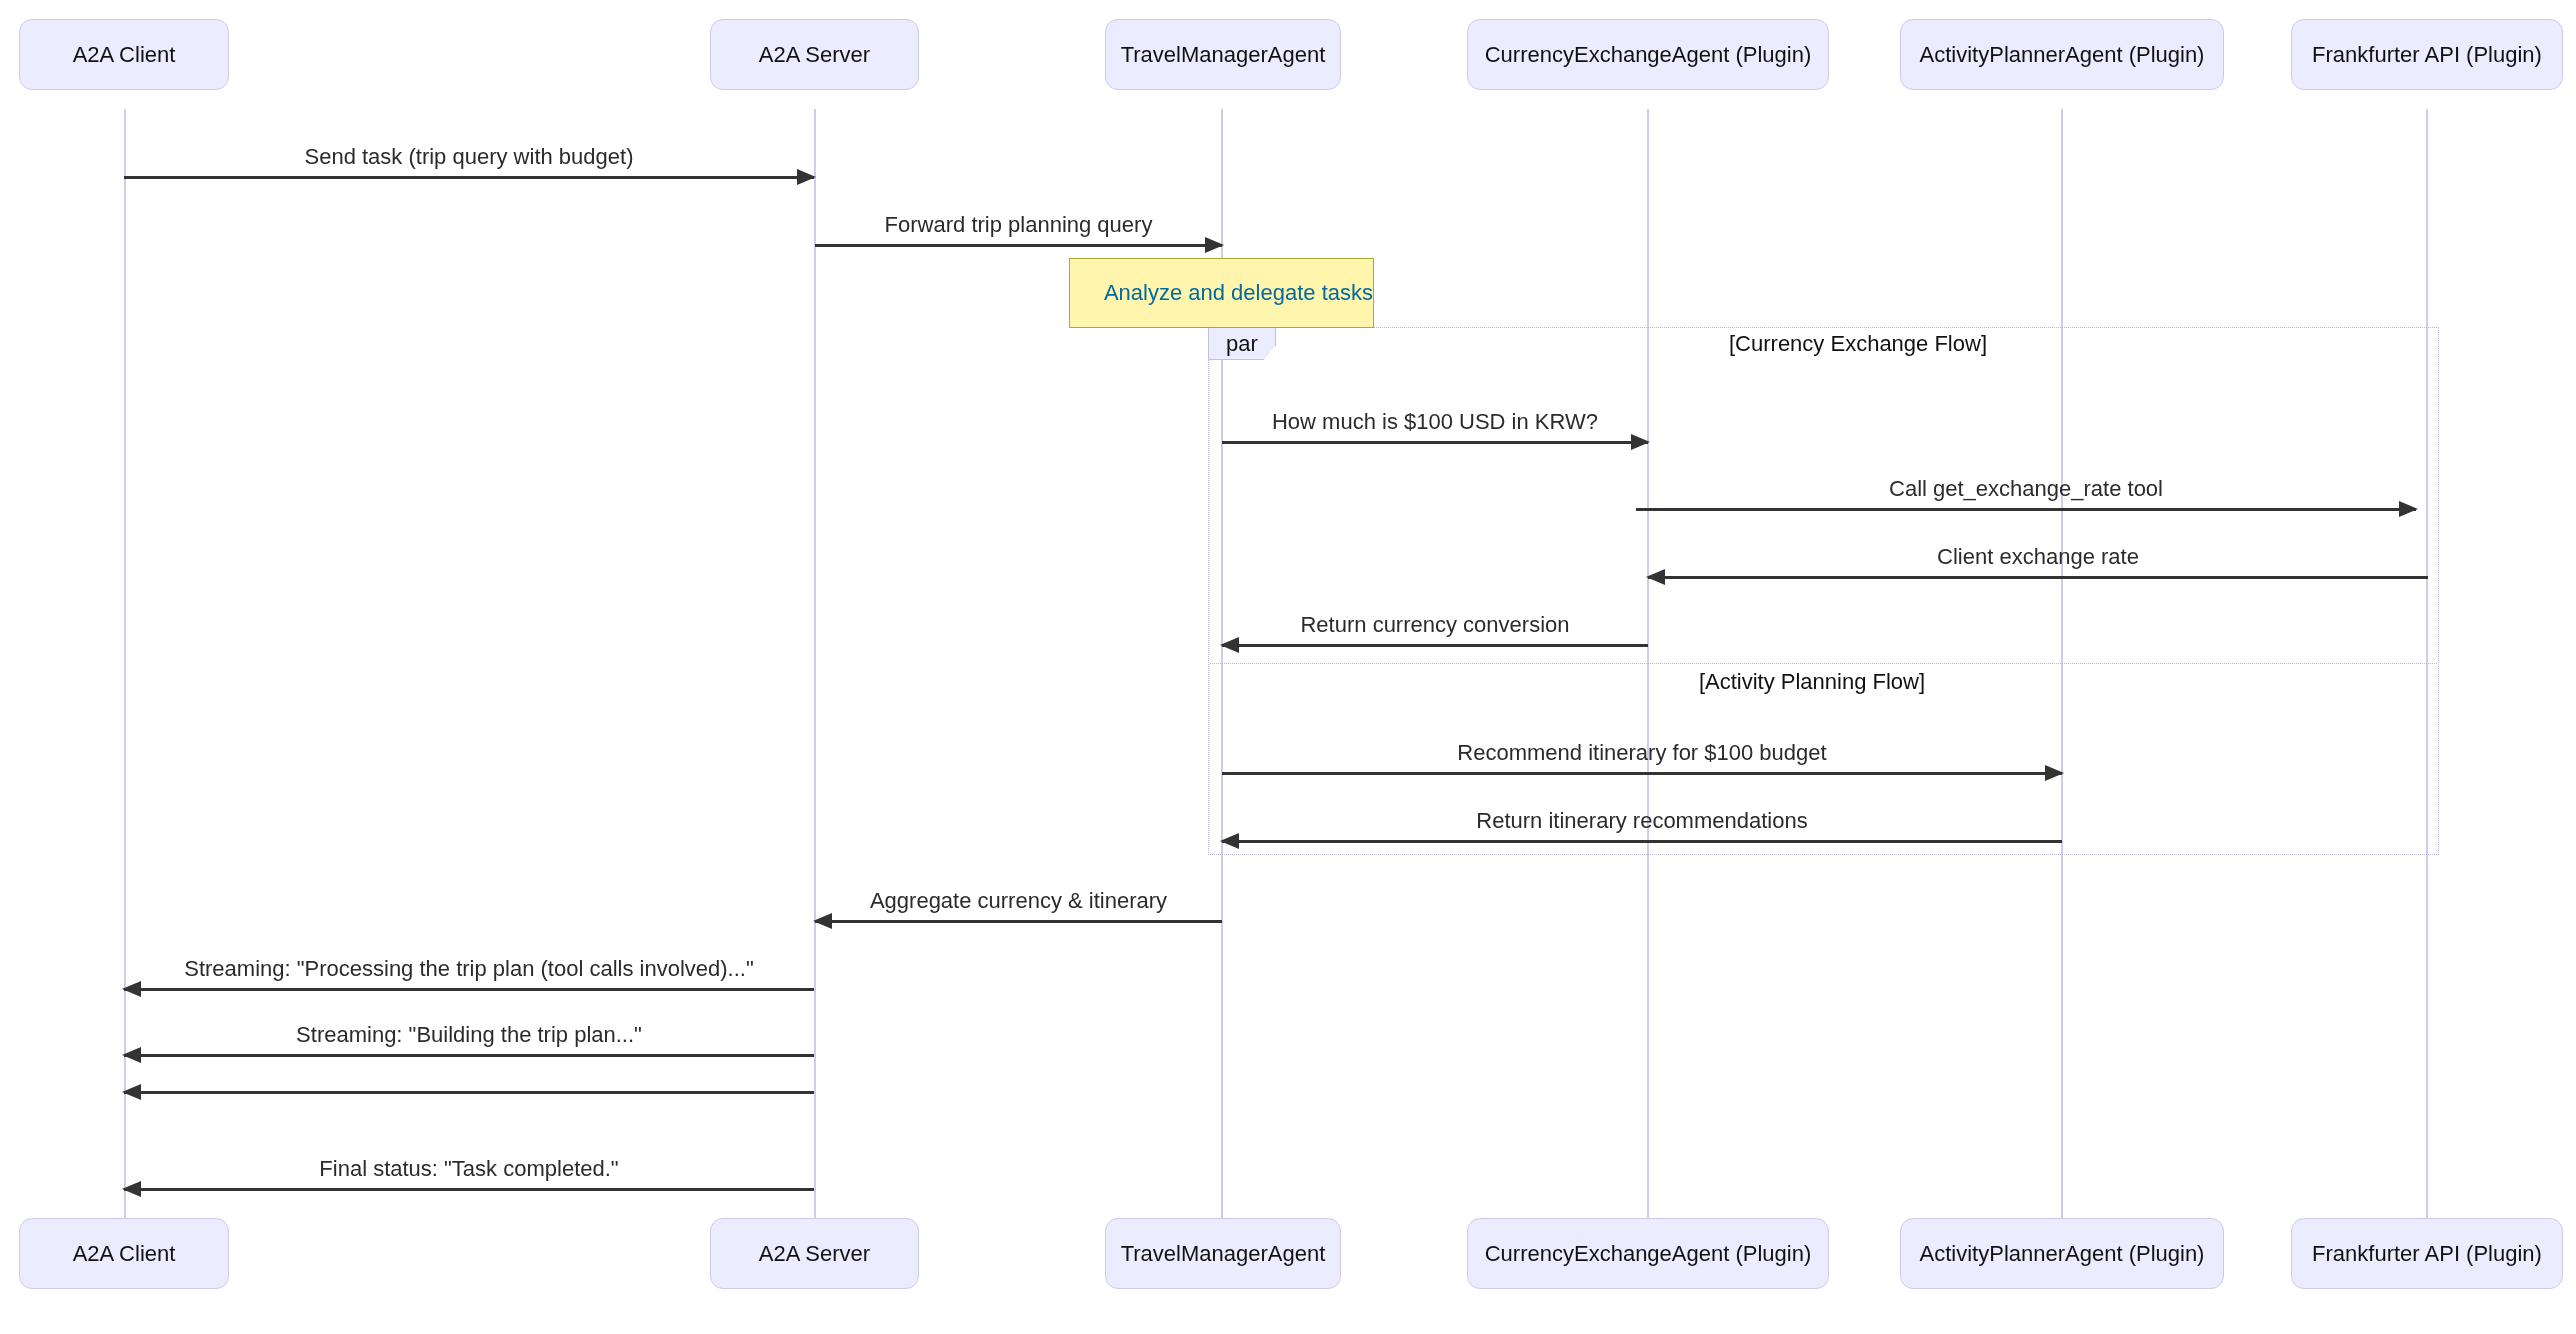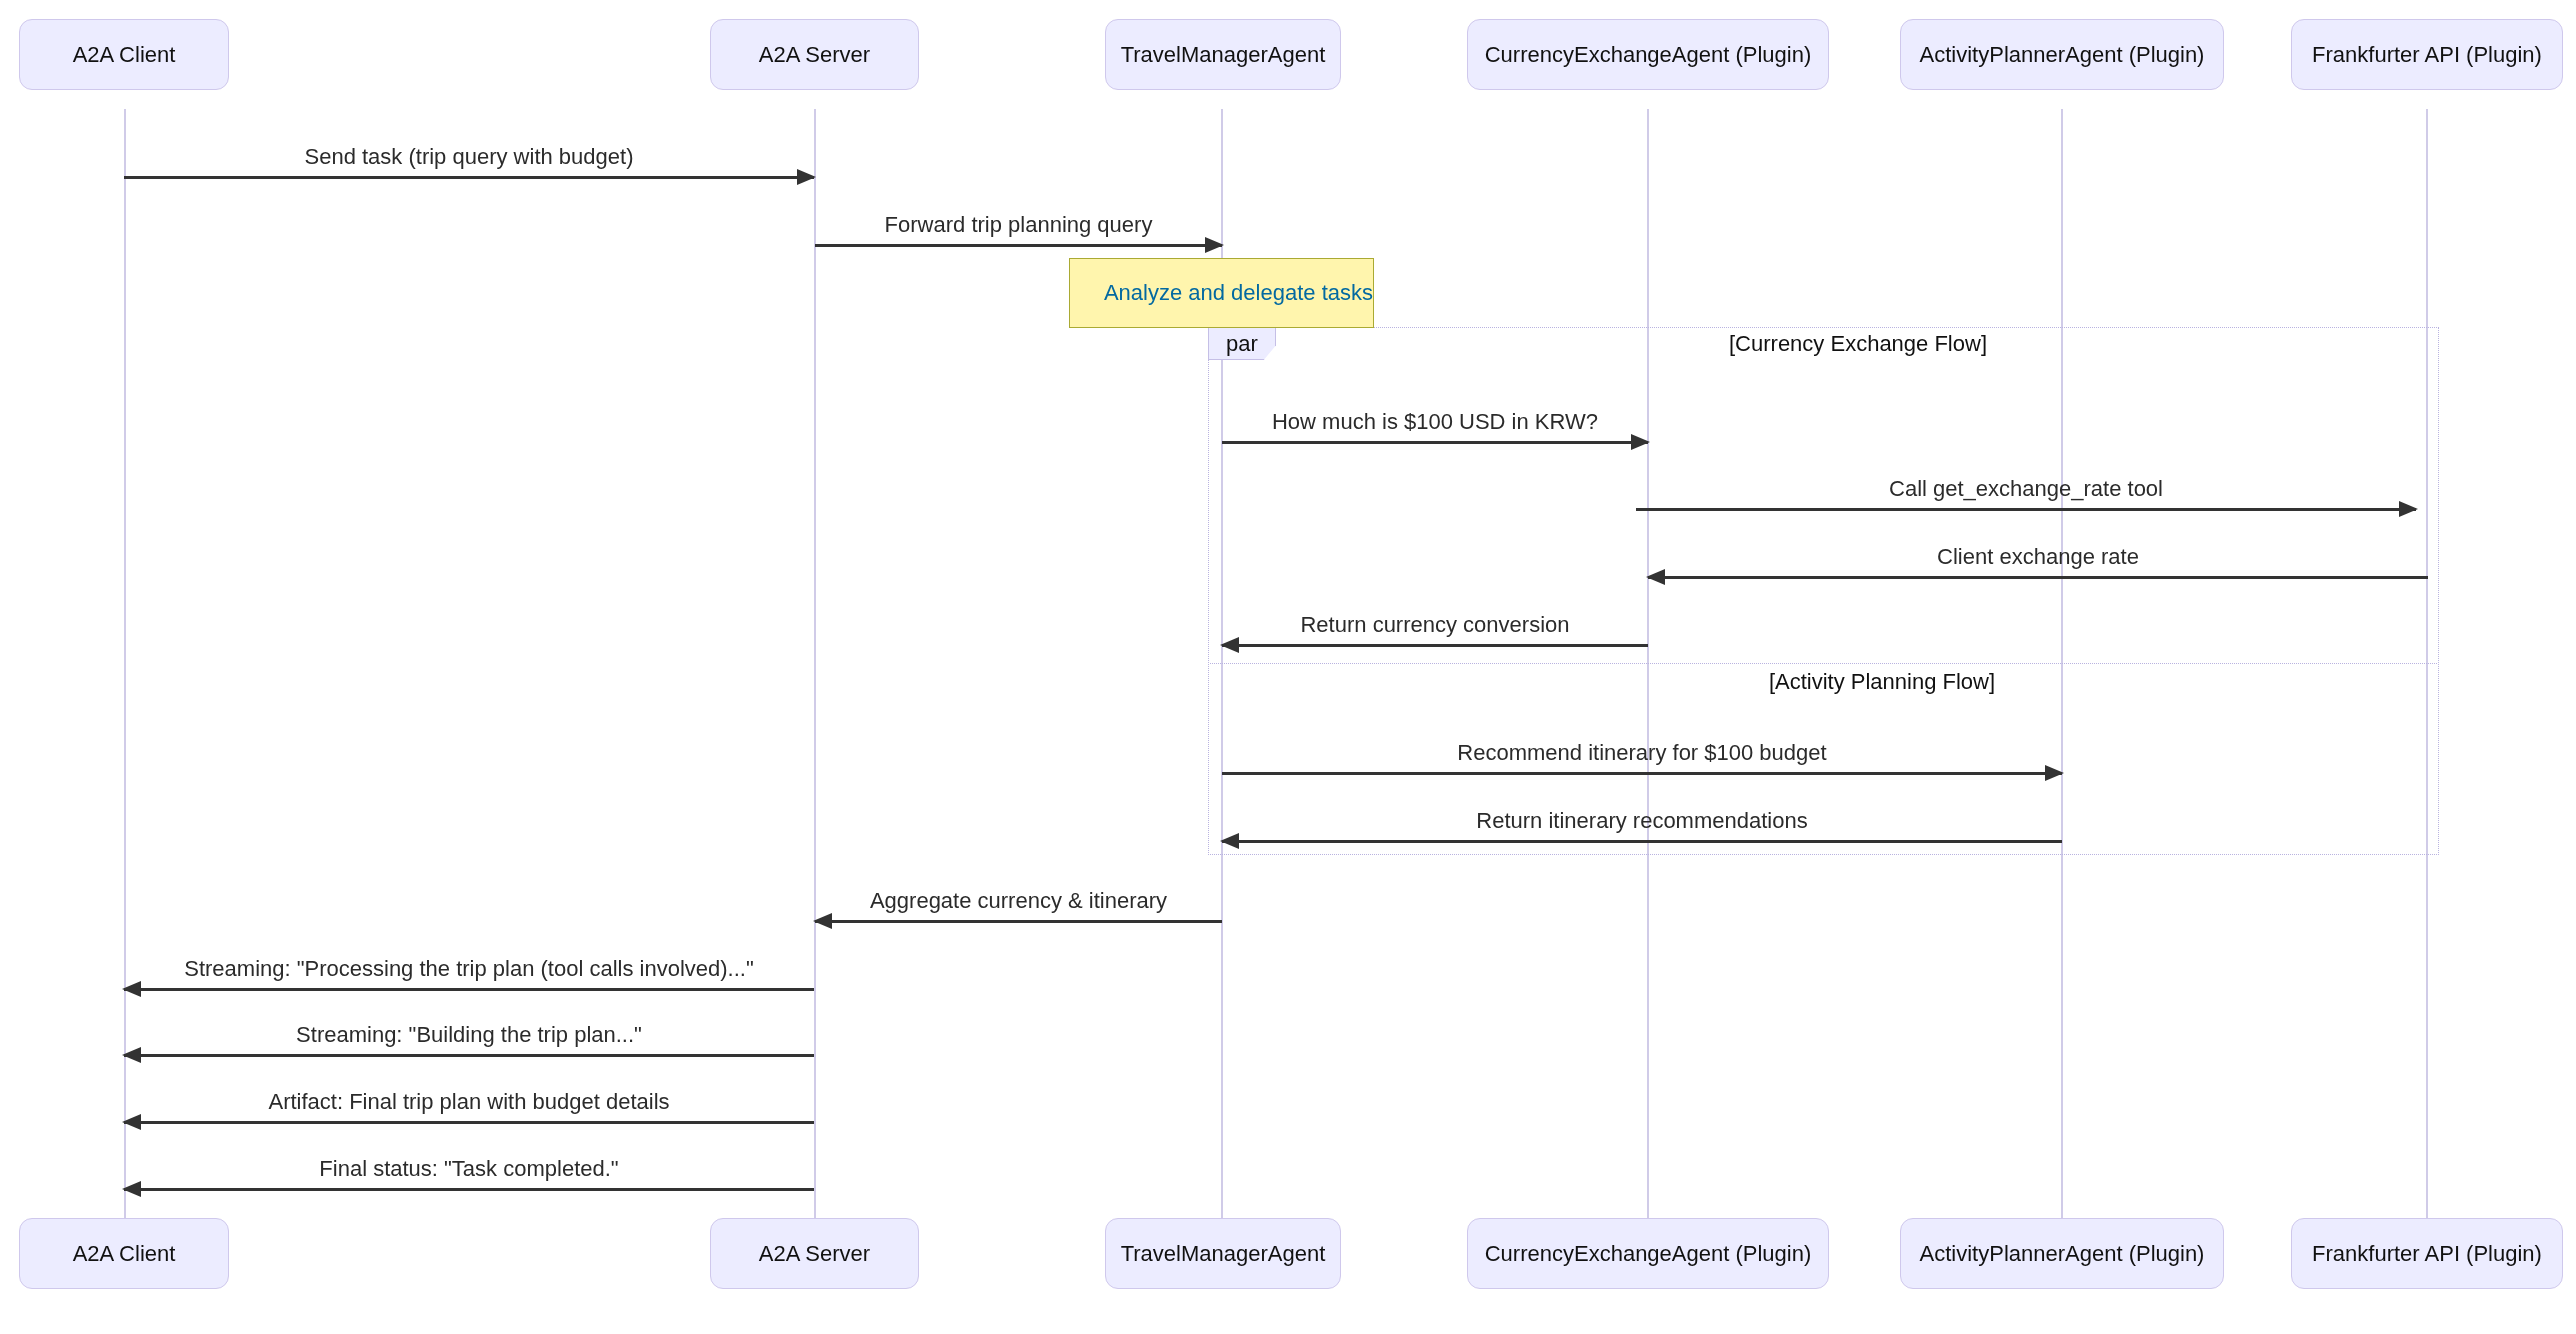--- a/index.html
+++ b/index.html
@@ -115,21 +115,21 @@
   <div class="lifeline" style="left:1647px"></div>
   <div class="lifeline" style="left:2061px"></div>
   <div class="lifeline" style="left:2426px"></div>
 
   <div class="par-frame"></div>
   <div class="par-divider"></div>
   <div class="par-tab">
     <span>par</span>
   </div>
   <div class="par-section-label" style="left:1858px; top:331px">[Currency Exchange Flow]</div>
-  <div class="par-section-label" style="left:1882px; top:669px">[Activity Planning Flow]</div>
+  <div class="par-section-label" style="left:1812px; top:669px">[Activity Planning Flow]</div>
 
   <div class="actor" style="left:19px;   top:19px; width:210px">
       <span>A2A Client</span>
     </div>
   <div class="actor" style="left:710px;  top:19px; width:209px">
       <span>A2A Server</span>
     </div>
   <div class="actor" style="left:1105px; top:19px; width:236px">
       <span>TravelManagerAgent</span>
     </div>
@@ -215,21 +215,20 @@
     <div class="msg-label">Streaming: "Processing the trip plan (tool calls involved)..."</div>
     <div class="msg-line"></div>
   </div>
 
   <div class="msg arrow-left" style="left:124px;  top:1020px; width:690px">
     <div class="msg-label">Streaming: "Building the trip plan..."</div>
     <div class="msg-line"></div>
   </div>
 
   <div class="msg arrow-left" style="left:124px;  top:1087px; width:690px">
-    <div class="msg-label">Artifact: Final trip plan with budget details</div>
     <div class="msg-line"></div>
   </div>
 
   <div class="msg arrow-left" style="left:124px;  top:1154px; width:690px">
     <div class="msg-label">Final status: "Task completed."</div>
     <div class="msg-line"></div>
   </div>
 
 </div>
 

